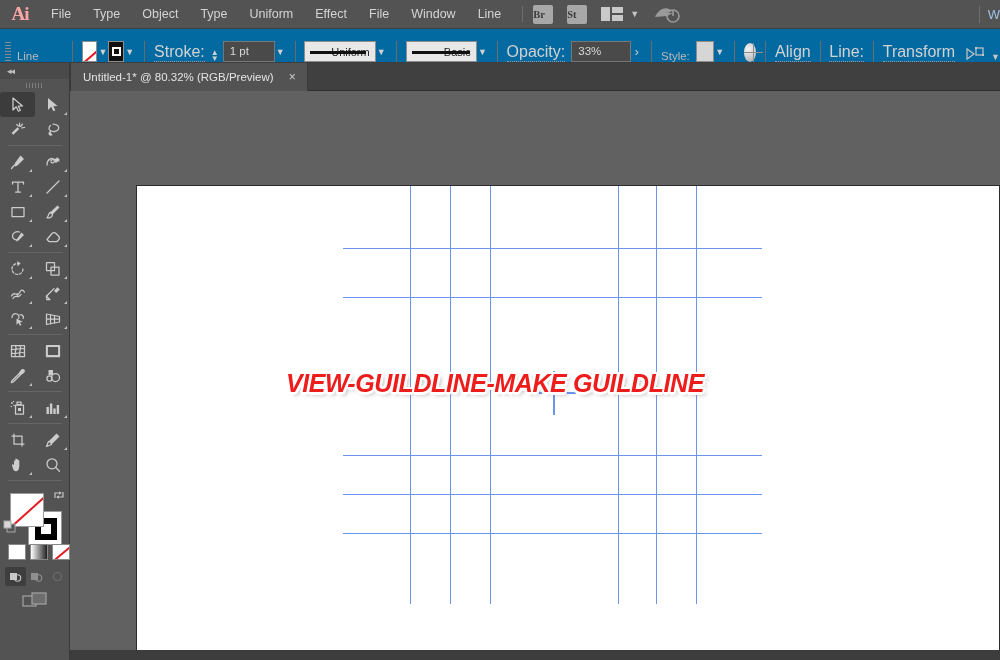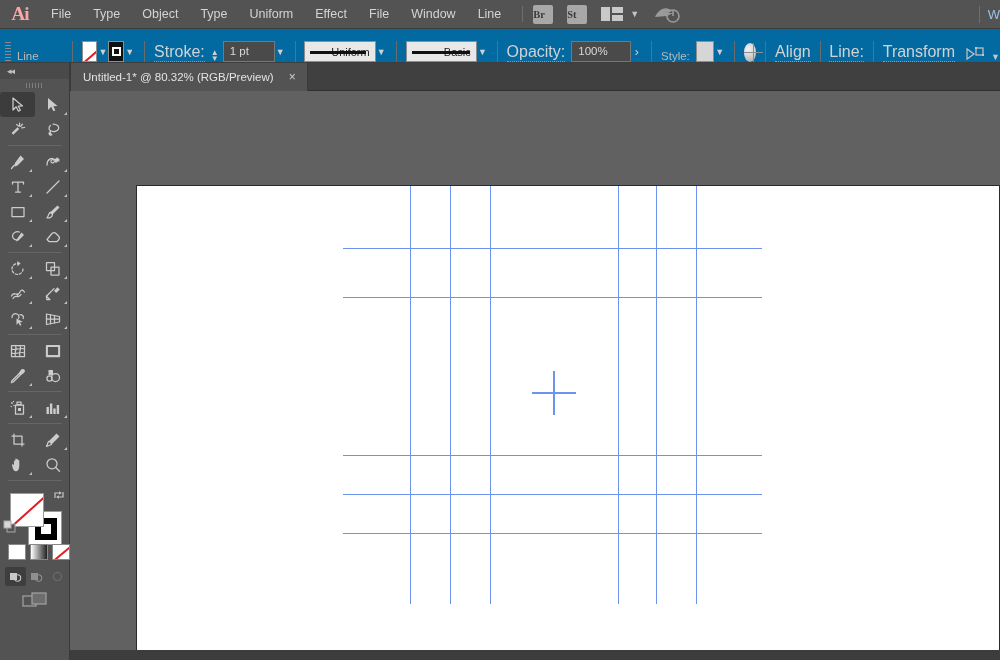--- a/index.html
+++ b/index.html
@@ -241,21 +241,21 @@
   </div>
   <div class="dd-arrow">▼</div>
   <div class="cb-sep"></div>
   <div class="profile-box brush">
     <span class="pl"></span>
     <span>Basic</span>
   </div>
   <div class="dd-arrow">▼</div>
   <div class="cb-sep"></div>
   <div class="cb-label-u">Opacity:</div>
-  <div class="txt-field" style="margin-left:6px;min-width:60px">100%</div>
+  <div class="txt-field" style="margin-left:6px;min-width:60px">33%</div>
   <div class="dd-arrow" style="font-size:12px">›</div>
   <div class="cb-sep"></div>
   <div class="cb-label">Style:</div>
   <div class="style-sw" style="margin-left:6px"></div>
   <div class="dd-arrow">▼</div>
   <div class="cb-sep"></div>
   <div class="globe"></div>
   <div class="cb-sep"></div>
   <div class="cb-label-u">Align</div>
   <div class="cb-sep"></div>
@@ -580,17 +580,18 @@
     <div class="hg" style="left:206px;top:111px;width:419px;"></div>
     <div class="hg" style="left:206px;top:269px;width:419px;"></div>
     <div class="hg" style="left:206px;top:308px;width:419px;"></div>
     <div class="hg" style="left:206px;top:347px;width:419px;"></div>
 
     <div id="crosshair" style="left:395px;top:185px;width:44px;height:44px;">
       <i style="left:0;top:21px;width:44px;height:1.5px;"></i>
       <b style="left:21px;top:0;width:1.5px;height:44px;"></b>
     </div>
 
+    <div id="arttext">VIEW-GUILDLINE-MAKE GUILDLINE</div>
 
   </div>
 </div>
 
 <div id="botbar"></div>
 
 </body></html>

